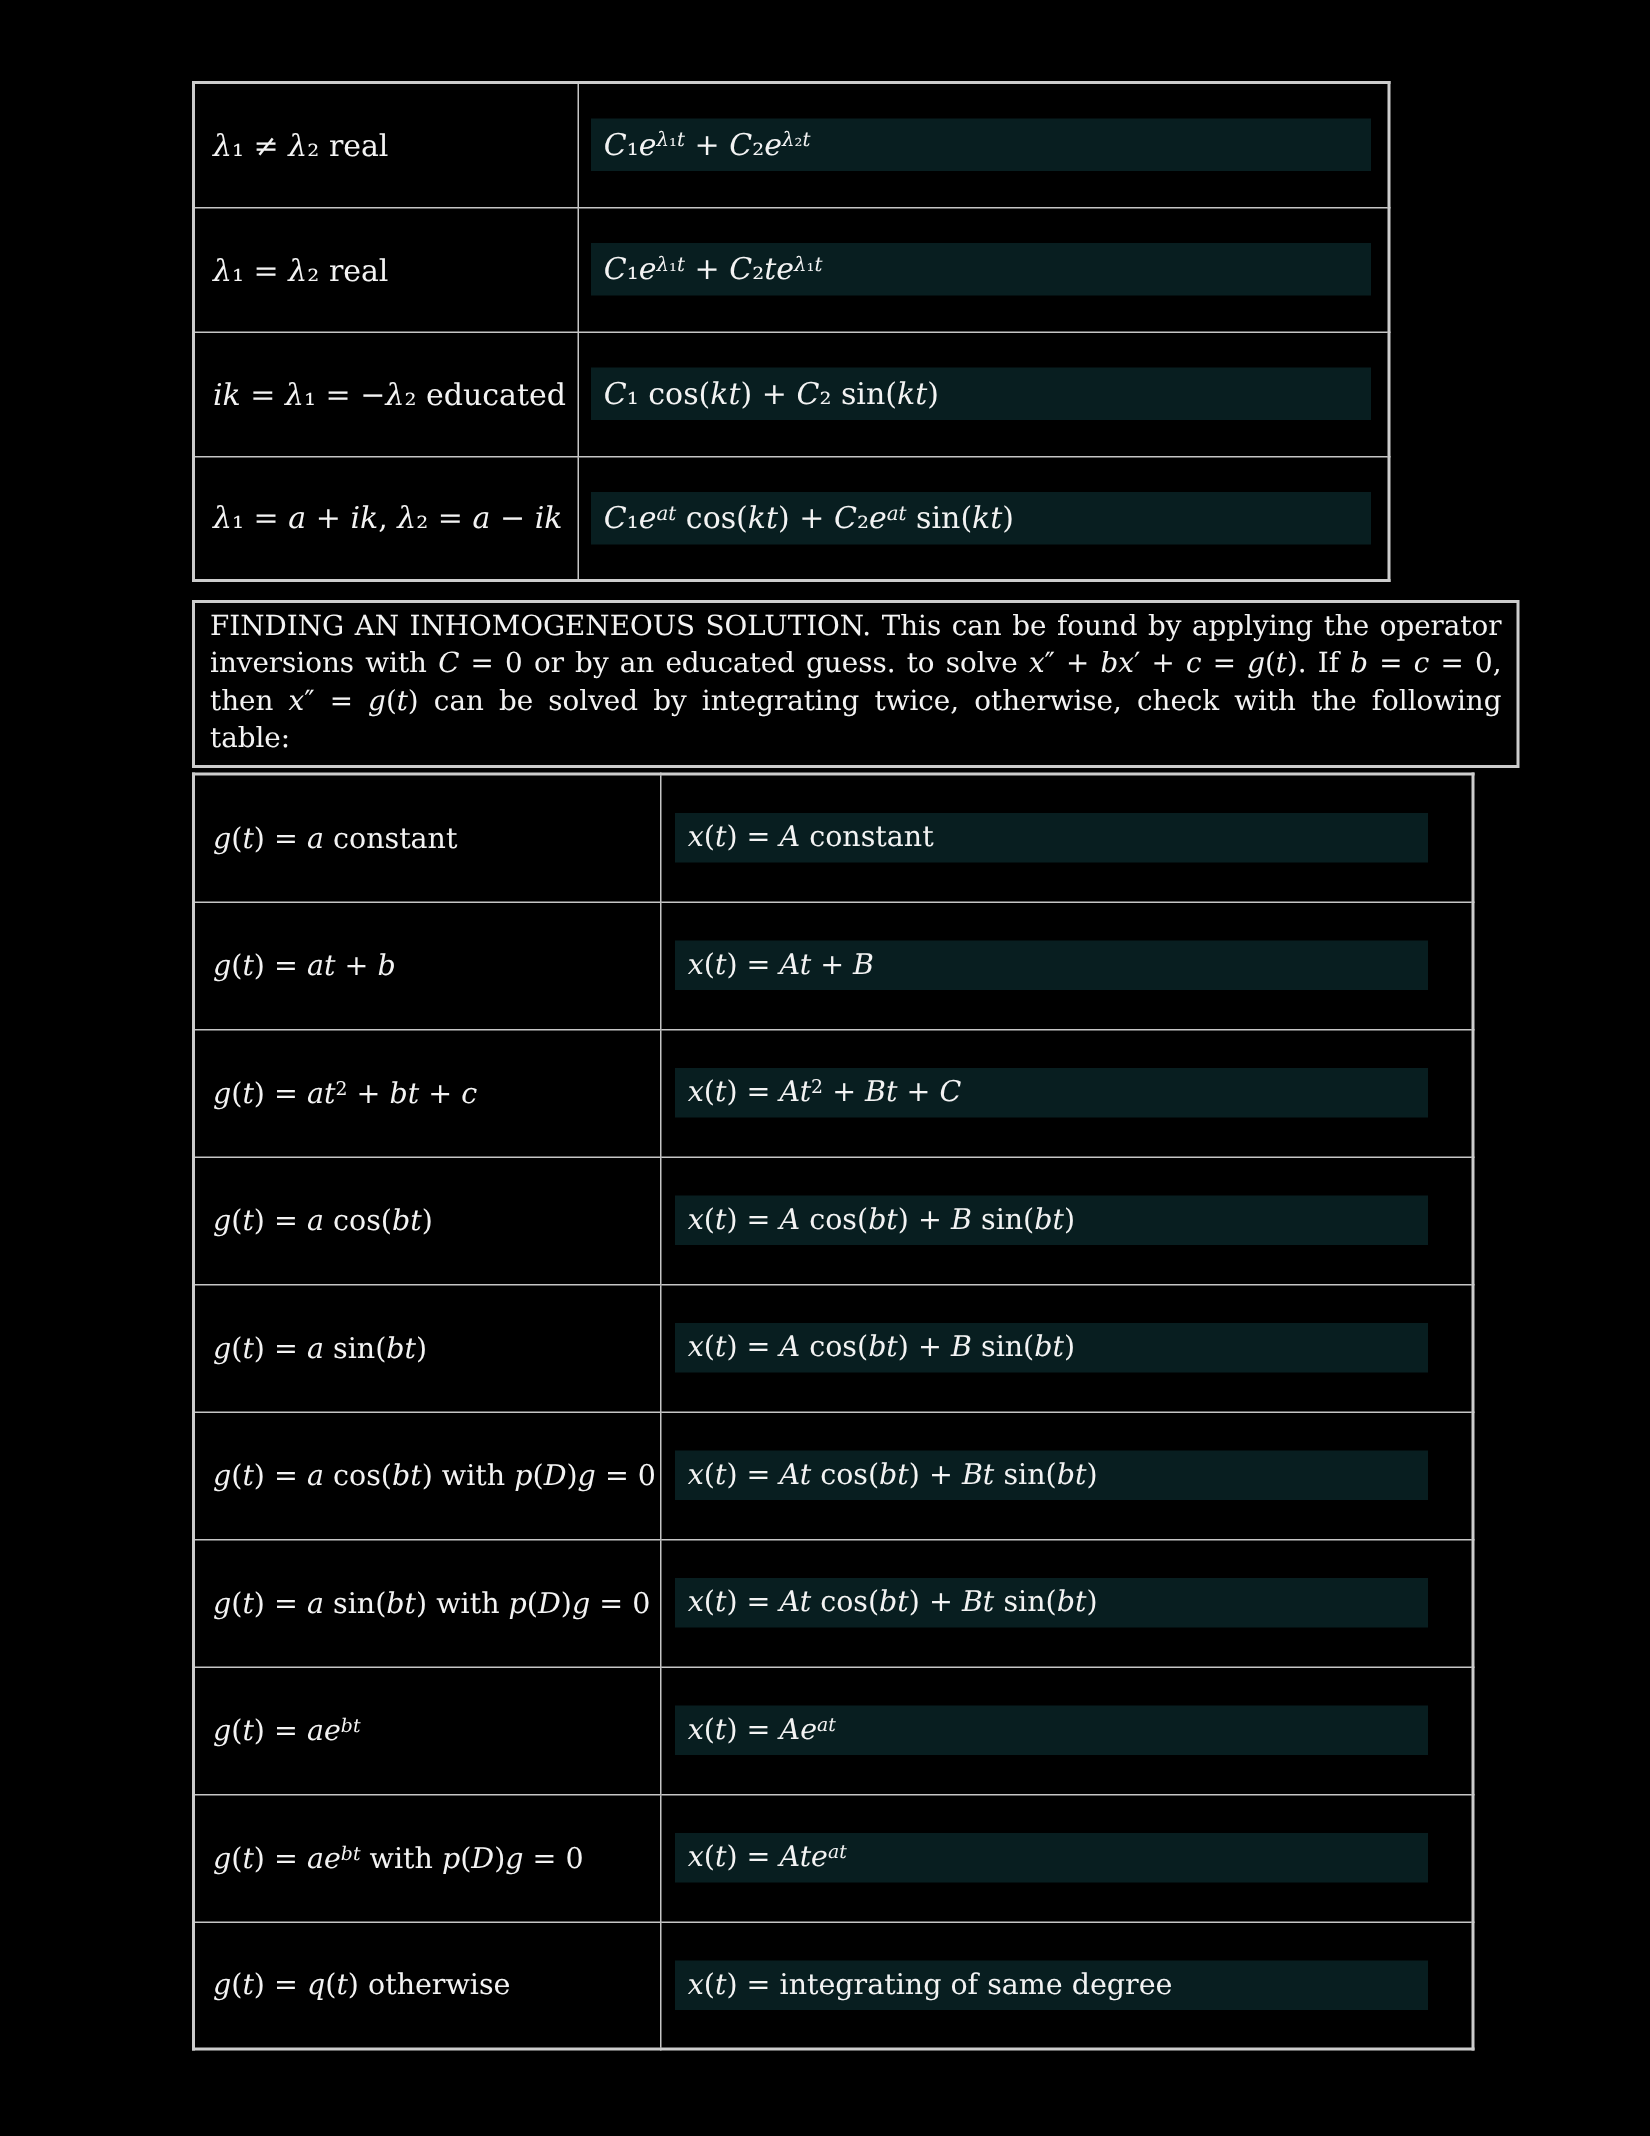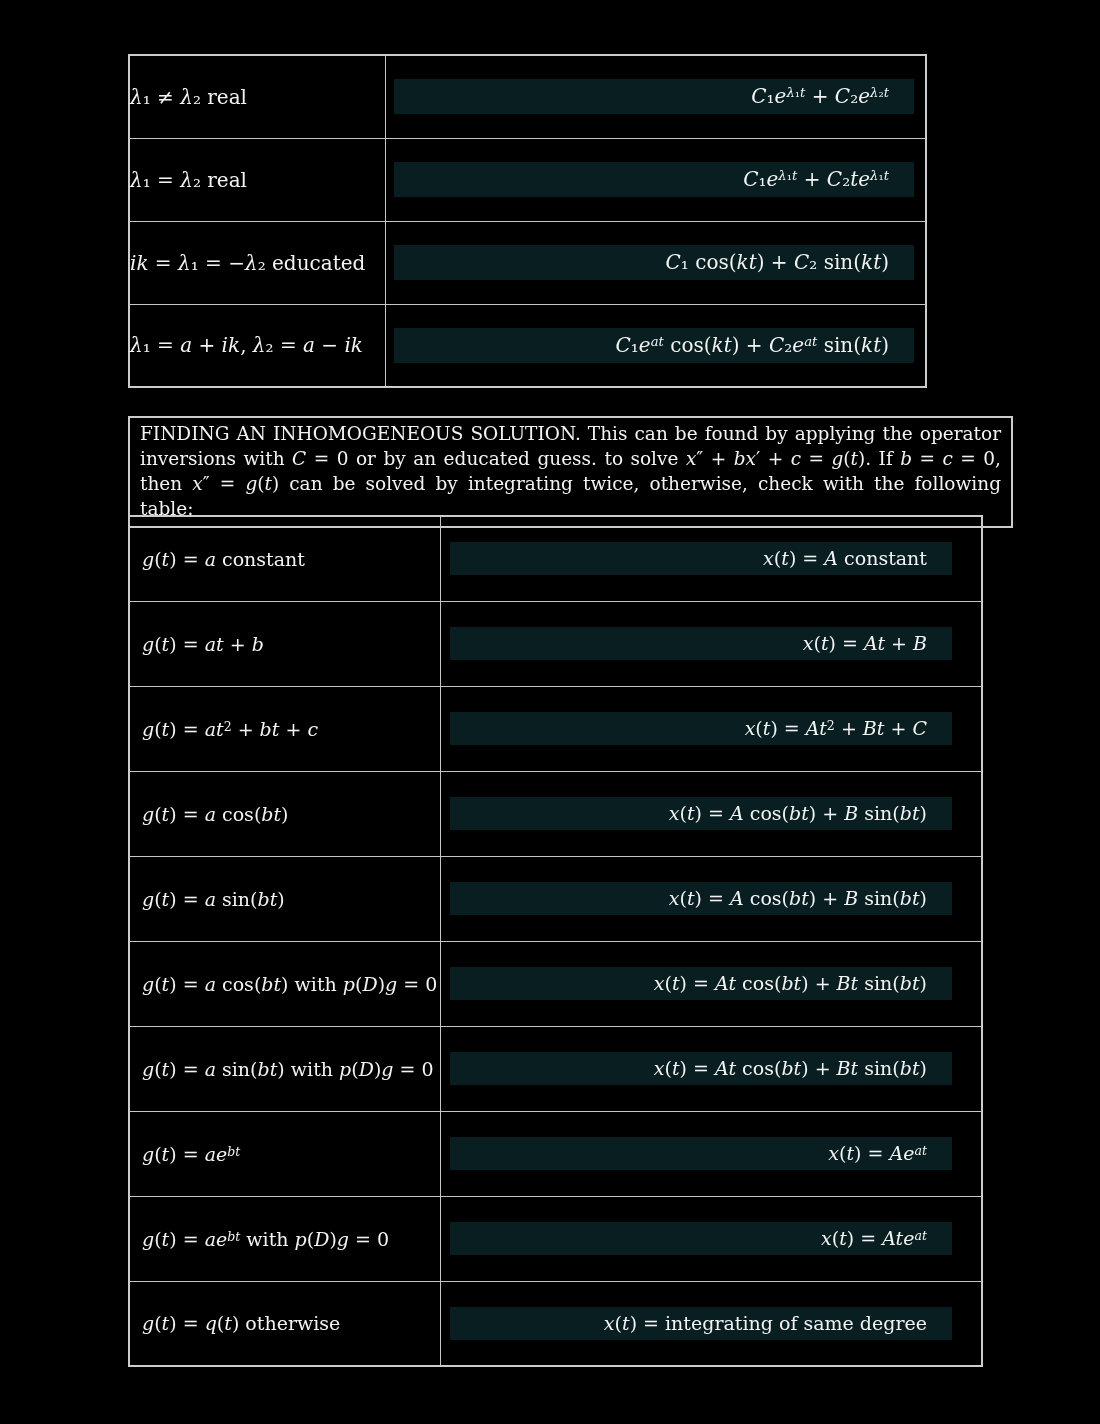--- a/index.html
+++ b/index.html
@@ -17,38 +17,37 @@
     border-collapse:collapse;
     table-layout:fixed;
     border:2px solid #cccccc;
   }
   table.sheet td {
     border:1px solid #c6c6c6;
     vertical-align:middle;
   }
   #homog { left:128px; top:54px; width:799px; font-size:20px; }
   #homog td { height:83px; }
-  #homog td.c1 { width:256px; }
+  #homog td.c1 { width:256px; padding-left:12px; }
   #homog .hl { margin:0 11px 0 8px; }
 
   #inhomog { left:128px; top:515px; width:855px; font-size:19px; }
   #inhomog td { height:85px; }
   #inhomog td.c1 { width:311px; padding-left:12px; }
   #inhomog .hl { margin:0 29px 0 9px; }
 
   .hl {
     display:block;
     background:#081e20;
     padding:5px 25px 6px 9px;
-    text-align:right;
   }
 
   .note {
     position:absolute;
-    left:128px; top:416px; width:885px;
+    left:128px; top:400px; width:885px;
     border:2px solid #cccccc;
     padding:3px 10px 5px 10px;
     font-size:18.5px;
     line-height:25px;
     text-align:justify;
   }
 
   
   .mi { font-style:italic; }
   .mr { font-style:normal; }

